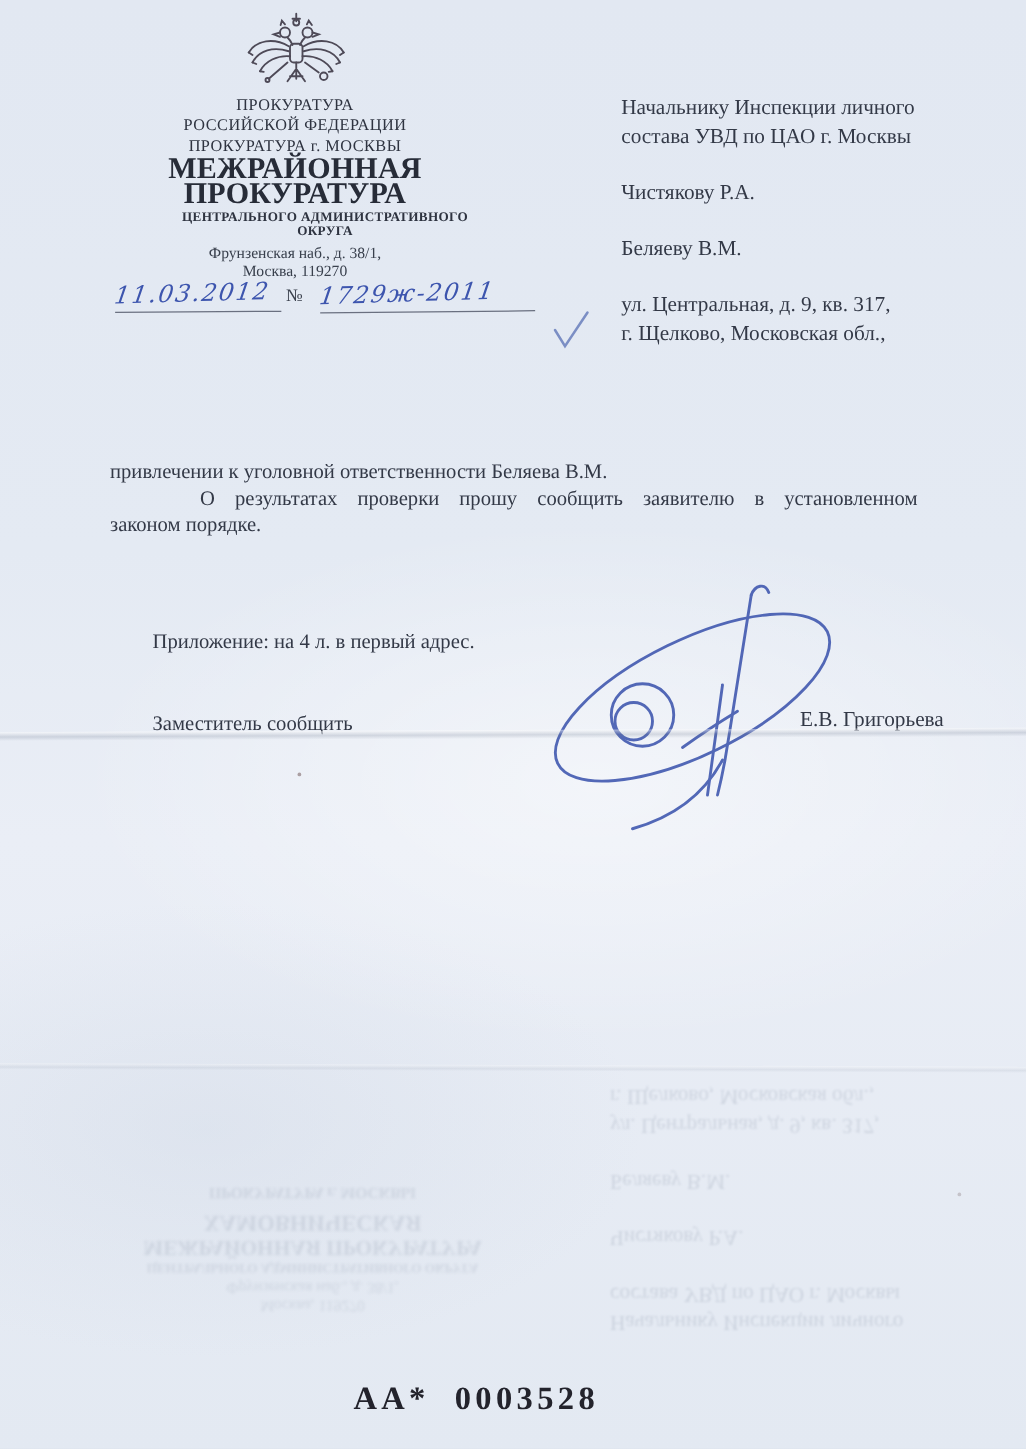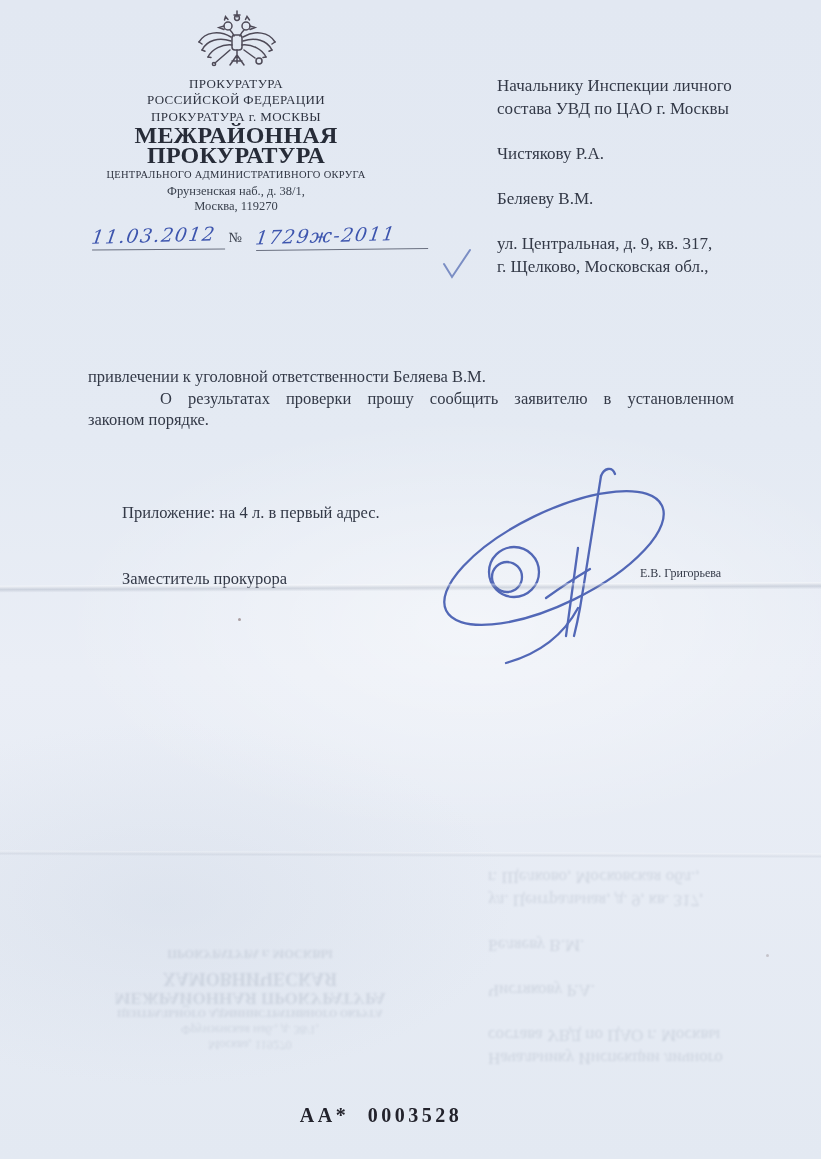--- a/index.html
+++ b/index.html
@@ -16,21 +16,21 @@
       radial-gradient(ellipse 500px 260px at 20% 78%, rgba(205,214,228,.35), rgba(255,255,255,0) 70%),
       linear-gradient(180deg,#e2e8f2 0%, #e4eaf3 38%, #eaeef6 58%, #e3e9f2 100%);
     color:#323845;
   }
   .abs{position:absolute;}
   
   .lh-col{left:92px;top:76px;width:288px;text-align:center;}
   .lh-org{font-size:13px;font-weight:normal;line-height:15.5px;letter-spacing:.4px;color:#2e3340;}
   .lh-office1{font-size:19px;font-weight:bold;letter-spacing:.8px;line-height:21px;color:#272c38;margin-top:12px;}
   .lh-office2{font-size:24px;font-weight:bold;letter-spacing:.2px;line-height:20px;color:#272c38;}
-  .lh-district{font-size:10.5px;font-weight:normal;letter-spacing:.3px;margin-top:4px;color:#2e3340;}
+  .lh-district{font-size:10.5px;font-weight:bold;letter-spacing:.3px;margin-top:4px;color:#2e3340;margin-left:48px;}
   .lh-addr{font-size:12.5px;line-height:15.5px;margin-top:4px;color:#39404d;}
   
   .ref-line{left:92px;top:224px;width:340px;height:34px;font-size:15px;}
   .hand{
     font-family:"DejaVu Serif", serif;font-style:italic;
     color:#3d55ae;letter-spacing:1.5px;
     transform:skewX(-10deg) rotate(-1.2deg);display:inline-block;
   }
   .u-date{display:inline-block;width:133px;border-bottom:1.2px solid #6a7080;padding-bottom:3px;transform:rotate(-.4deg);}
   .u-num{display:inline-block;width:172px;border-bottom:1.2px solid #6a7080;padding-bottom:3px;margin-left:10px;transform:rotate(-.6deg);}
@@ -38,30 +38,30 @@
   
   .rcpt{left:497px;top:74px;width:305px;font-size:17px;line-height:23px;color:#333947;}
   .rcpt .gap{height:22px;}
   .checkmark{left:440px;top:244px;width:34px;height:40px;}
   
   .body-text{left:88px;top:366px;width:646px;font-size:16.5px;line-height:21.5px;color:#333947;}
   .jline{text-align:justify;text-align-last:justify;}
   .indent{padding-left:72px;}
   .attachment{left:122px;top:503px;width:420px;font-size:16.5px;color:#333947;}
   .sig-title{left:122px;top:569px;font-size:16.5px;color:#333947;}
-  .sig-name{left:640px;top:566px;font-size:12px;color:#333947;}
+  .sig-name{left:640px;top:566px;font-size:17px;color:#333947;}
   .sig-scribble{left:428px;top:456px;width:252px;height:212px;}
   
   .ghost{opacity:.15;filter:blur(.8px);transform:scaleY(-1);color:#44546f;}
   .ghost-rcpt{left:488px;top:866px;width:320px;font-size:17px;line-height:23px;}
   .ghost-rcpt .gap{height:22px;}
   .ghost-lh{left:100px;top:946px;width:300px;text-align:center;opacity:.12;filter:blur(1.1px);transform:scaleY(-1);color:#3d4d68;}
   
   .serial{left:0;top:1104px;width:762px;text-align:center;
-    font-size:20px;font-weight:bold;letter-spacing:3.5px;word-spacing:10px;color:#23232c;}
+    font-size:26px;font-weight:bold;letter-spacing:3.5px;word-spacing:10px;color:#23232c;}
   
   .crease-main{left:0;top:584px;width:821px;height:7px;transform:rotate(-.25deg);
     background:linear-gradient(to bottom, rgba(255,255,255,.5), rgba(104,116,138,.22) 55%, rgba(255,255,255,0));}
   .crease-soft{left:0;top:852px;width:821px;height:5px;transform:rotate(.2deg);
     background:linear-gradient(to bottom, rgba(255,255,255,.3), rgba(110,120,140,.10) 60%, rgba(255,255,255,0));}
   .speck{width:3px;height:3px;border-radius:50%;background:rgba(90,60,60,.45);}
   svg{display:block;}
 </style>
 </head>
 <body>
@@ -133,21 +133,21 @@
   </div>
 
   <div class="abs body-text">
     <div>привлечении к уголовной ответственности Беляева В.М.</div>
     <div class="jline indent">О результатах проверки прошу сообщить заявителю в установленном</div>
     <div>законом порядке.</div>
   </div>
 
   <div class="abs attachment">Приложение: на 4 л. в первый адрес.</div>
 
-  <div class="abs sig-title">Заместитель прокурора</div>
+  <div class="abs sig-title">Заместитель сообщить</div>
   <div class="abs sig-name">Е.В. Григорьева</div>
 
   <div class="abs sig-scribble">
     <svg width="252" height="212" viewBox="0 0 252 212">
       <g stroke="#3d55ae" stroke-width="2.3" fill="none" stroke-linecap="round" opacity=".88">
         <ellipse cx="126" cy="102" rx="120" ry="46" transform="rotate(-26 126 102)"></ellipse>
         <circle cx="86" cy="116" r="25"></circle>
         <circle cx="79" cy="121" r="15"></circle>
         <path d="M173,20 C176,12 184,10 187,18"></path>
         <path d="M173,20 C168,52 160,104 152,152 C150,163 148,172 146,180"></path>

